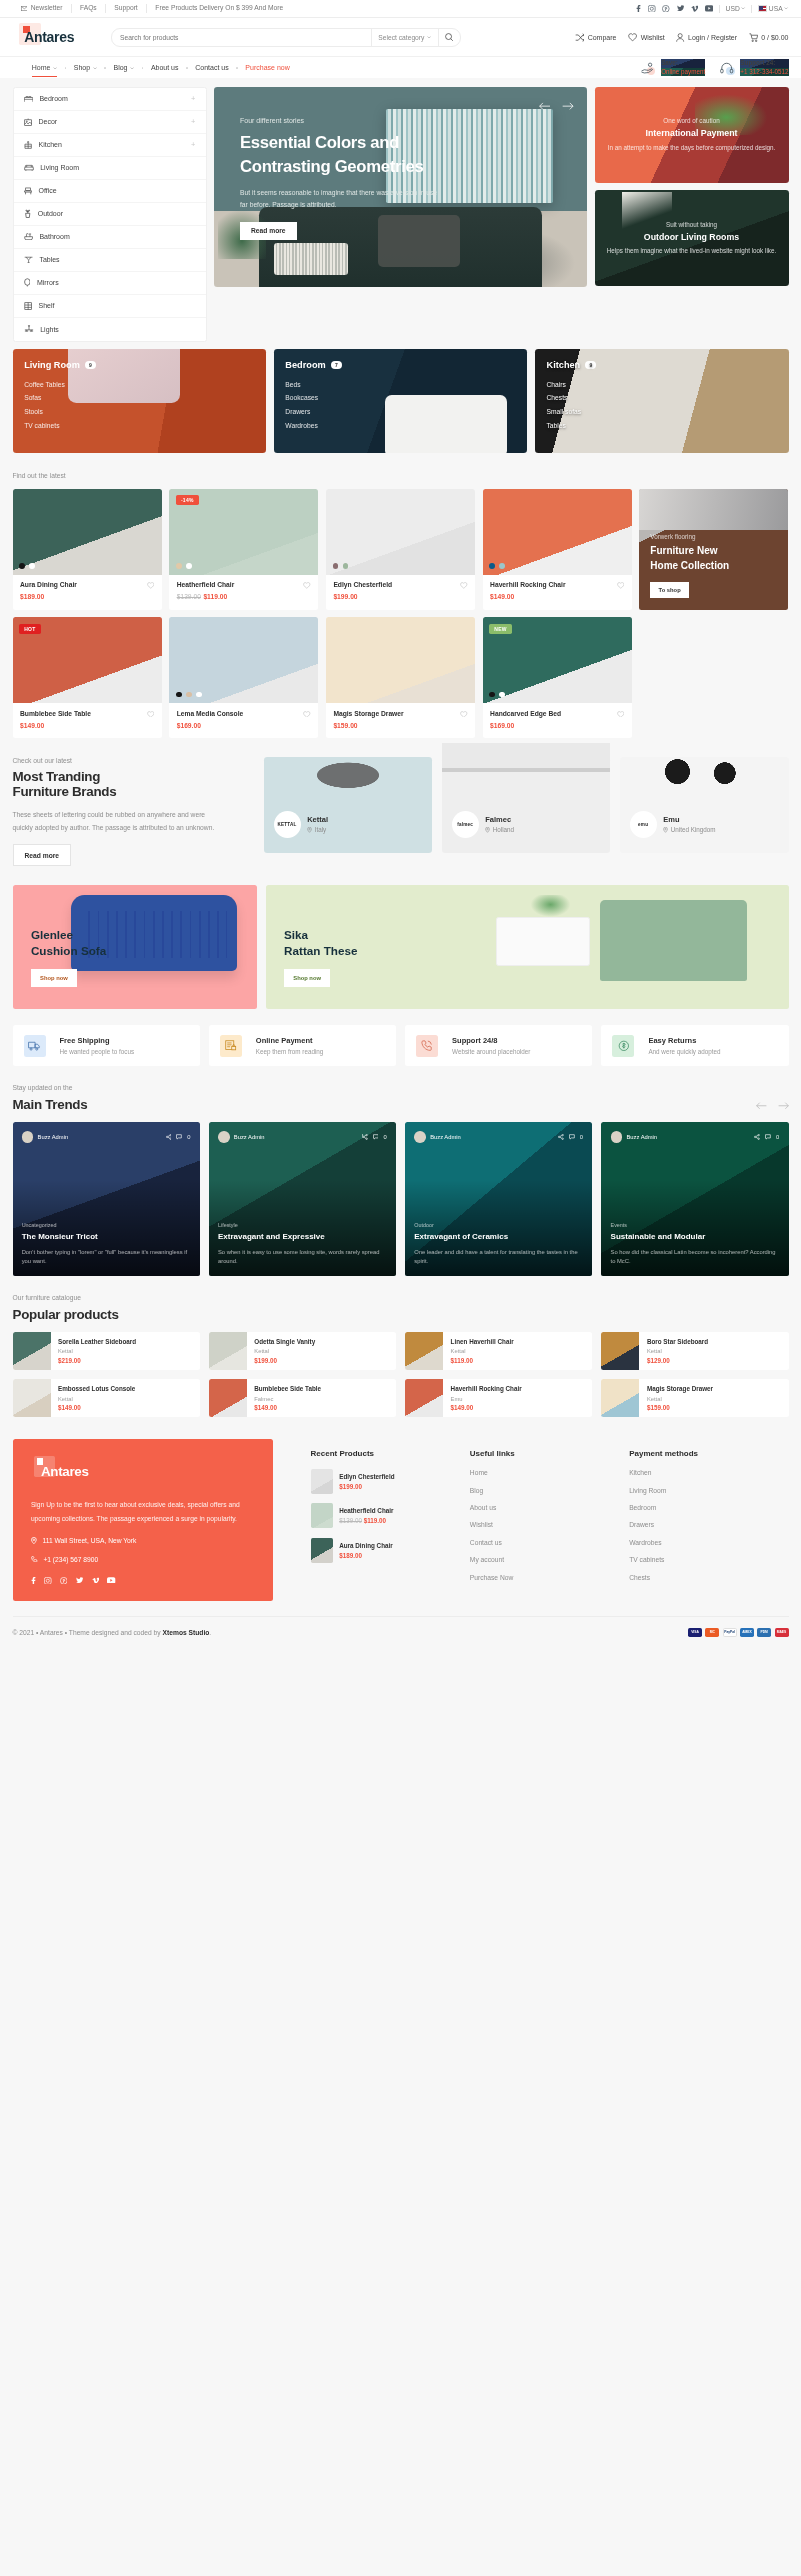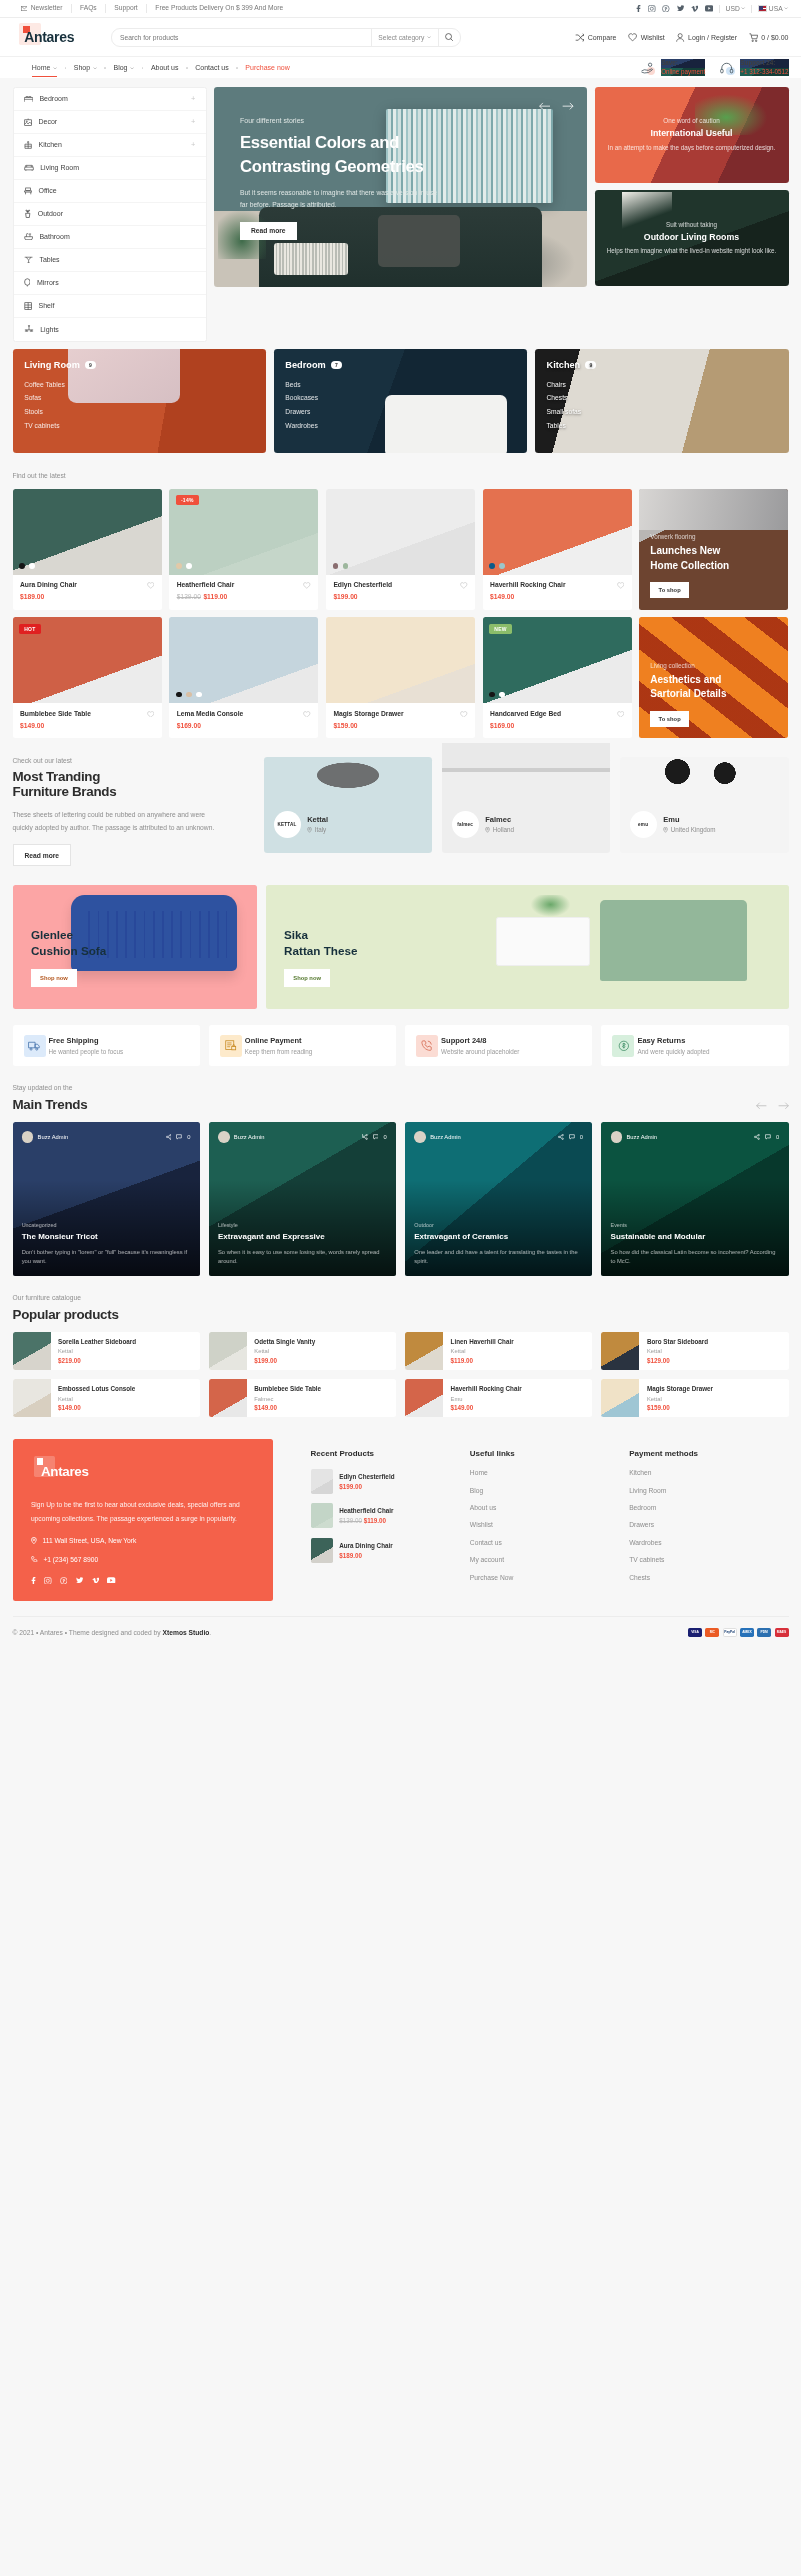--- a/index.html
+++ b/index.html
@@ -151,21 +151,21 @@
   .db1 .b{color:#b3561d}
   .db2 .b{color:#53772c}
   .sofa{position:absolute;left:24%;top:8%;width:68%;height:62%;background:#2e52a0;border-radius:13.4px 13.4px 5px 5px;z-index:2;box-shadow:0 6.7px 11.7px rgba(0,0,0,.12)}
   .sofa:after{content:"";position:absolute;left:6%;right:6%;top:22%;bottom:18%;background:repeating-linear-gradient(90deg,#2e52a0 0 7.5px,#28489a 7.5px 9.2px)}
   .chair{position:absolute;right:8%;top:12%;width:28%;height:66%;background:#93b79a;border-radius:5px 5px 2.5px 2.5px;z-index:2}
   .nstand{position:absolute;right:38%;top:26%;width:18%;height:40%;background:#fafafa;border-radius:2.5px;z-index:2;border:0.8px solid #eee}
   .plantpot{position:absolute;right:41%;top:8%;width:9%;height:20%;background:radial-gradient(ellipse at 50% 40%,#6aa86a,transparent 60%);z-index:2}
 
   
   .feats{display:grid;grid-template-columns:repeat(4,1fr);gap:9.2px;margin-top:16.7px}
-  .fcard{background:#fff;border-radius:2.5px;padding:9.2px 11px;display:flex;gap:3px;align-items:center}
+  .fcard{background:#fff;border-radius:2.5px;padding:9.2px 11px;display:flex;gap:14px;align-items:center}
   .fcard .fi{width:22px;height:22px;border-radius:2.5px;display:flex;align-items:center;justify-content:center;flex:none}
   .fcard .ft{font-size:7.5px;font-weight:bold;color:#2d2d2d}
   .fcard .fd{font-size:6.3px;color:#9a9a9a;margin-top:3.3px}
 
   
   .tr-head{display:flex;align-items:flex-end;margin:18.4px 0 10px}
   .tr-arrows{margin-left:auto;display:flex;gap:11px;color:#b5b5b5;padding-bottom:2.5px}
   .trends{display:grid;grid-template-columns:repeat(4,1fr);gap:9.2px}
   .tcard{height:154px;border-radius:2.5px;overflow:hidden;position:relative;padding:9.2px;display:flex;flex-direction:column}
   .t1{background:linear-gradient(160deg,#2a3f68 0 48%,#18233d 48%)}
@@ -511,21 +511,21 @@
           <div class="hero-title">Contrasting Geometries</div>
           <div class="hero-sub">But it seems reasonable to imagine that there was a version in use far before. Passage is attributed.</div>
           <div class="hero-btn">Read more</div>
         </div>
       </div>
 
       <div class="hero-side">
         <div class="hs hs1">
           <div class="leaf"></div>
           <div class="e">One word of caution</div>
-          <div class="t">International Useful</div>
+          <div class="t">International Payment</div>
           <div class="d">In an attempt to make the days before computerized design.</div>
         </div>
         <div class="hs hs2">
           <div class="lamp"></div>
           <div class="e">Suit without taking</div>
           <div class="t">Outdoor Living Rooms</div>
           <div class="d">Helps them imagine what the lived-in website might look like.</div>
         </div>
       </div>
     </div>
@@ -638,21 +638,21 @@
               <div class="pname">Haverhill Rocking Chair</div>
           <svg class="heart" width="7.5" height="6.7" viewBox="0 0 14 13" fill="none" stroke="#bdbdbd" stroke-width="1.1">
                 <path d="M7 12S.8 8.2.8 4.4A3.4 3.4 0 017 2.6a3.4 3.4 0 016.2 1.8C13.2 8.2 7 12 7 12z"></path>
               </svg>
             </div>
           <div class="pprice">$149.00</div>
           </div>
       </div>
       <div class="promo promo1">
         <div class="pe">Vorwerk flooring</div>
-        <div class="pt">Launches New</div>
+        <div class="pt">Furniture New</div>
         <div class="pt">Home Collection</div>
         <div class="pb">To shop</div>
       </div>
     </div>
 
     <div class="pgrid" style="margin-top:7.5px">
       <div class="pcard">
         <div class="pimg" style="background:linear-gradient(160deg,#cf6046 0 66%,#ececec 66%)">
           <div class="pbadge hot">HOT</div>
         </div>
@@ -706,26 +706,20 @@
         </div>
         <div class="pbody">
             <div class="ptop">
               <div class="pname">Handcarved Edge Bed</div>
           <svg class="heart" width="7.5" height="6.7" viewBox="0 0 14 13" fill="none" stroke="#bdbdbd" stroke-width="1.1">
                 <path d="M7 12S.8 8.2.8 4.4A3.4 3.4 0 017 2.6a3.4 3.4 0 016.2 1.8C13.2 8.2 7 12 7 12z"></path>
               </svg>
             </div>
           <div class="pprice">$169.00</div>
           </div>
-      </div>
-      <div class="promo promo2">
-        <div class="pe">Living collection</div>
-        <div class="pt">Aesthetics and</div>
-        <div class="pt">Sartorial Details</div>
-        <div class="pb">To shop</div>
       </div>
     </div>
 
     <div class="brands">
       <div class="br-left">
         <div class="sec-eyebrow">Check out our latest</div>
         <div class="sec-title">Most Tranding</div>
         <div class="sec-title">Furniture Brands</div>
         <div class="d">These sheets of lettering could be rubbed on anywhere and were quickly adopted by author. The passage is attributed to an unknown.</div>
         <div class="btn-out">Read more</div>

